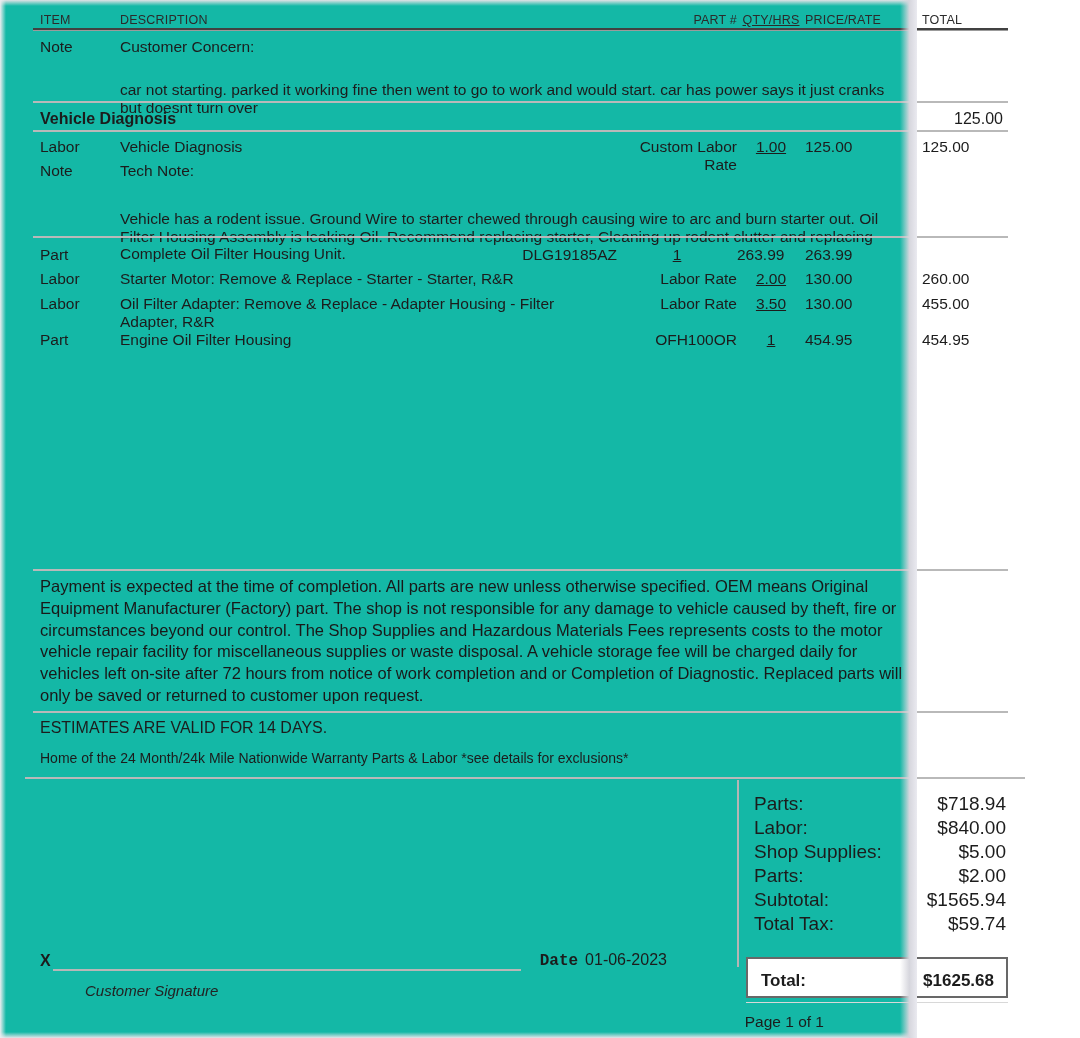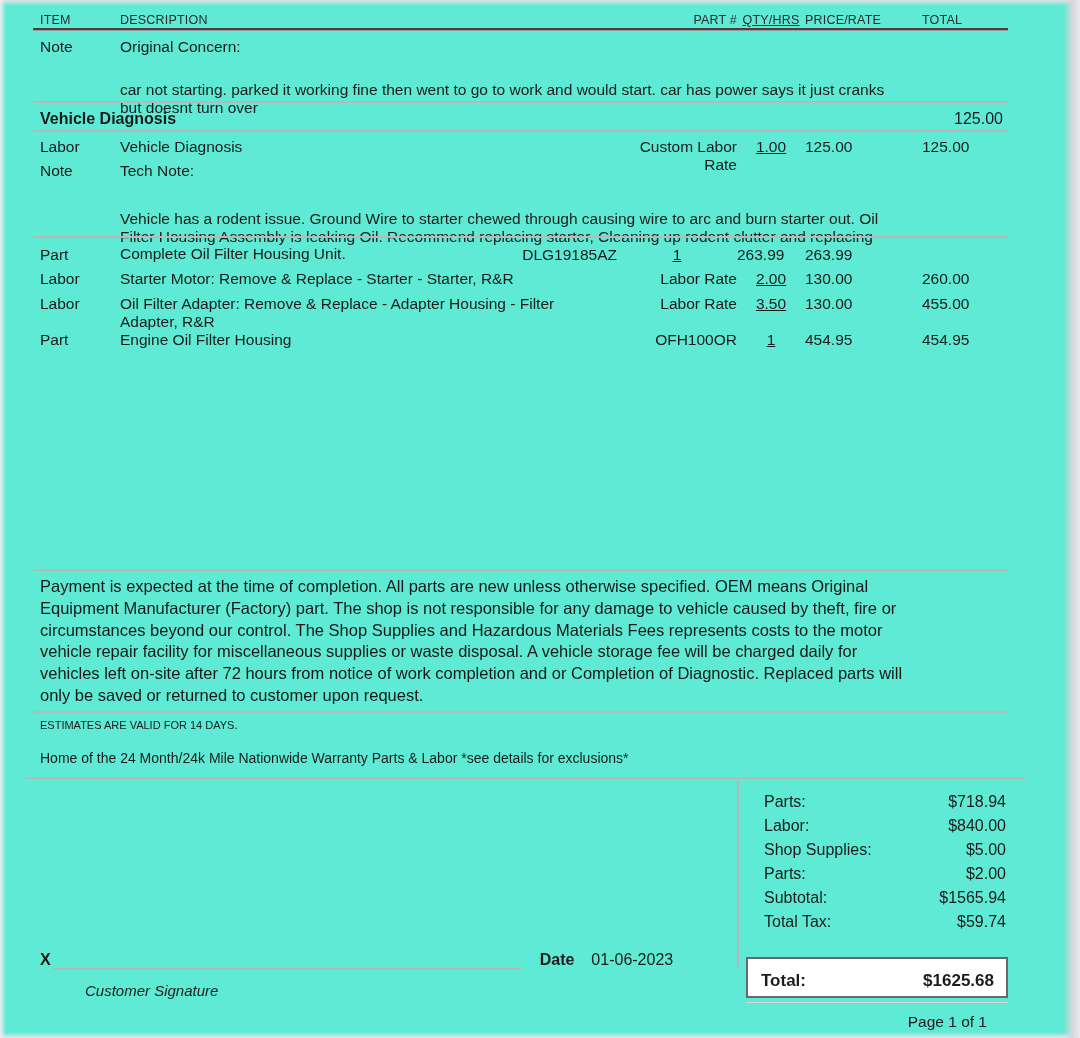--- a/index.html
+++ b/index.html
@@ -1,18 +1,18 @@
 <!DOCTYPE html>
 <html><head>
 <meta charset="utf-8">
 <style>
   * { margin:0; padding:0; box-sizing:border-box; }
   html,body { width:1080px; height:1038px; overflow:hidden; background:#ffffff; }
   body { font-family:"Liberation Sans", sans-serif; color:#1c1c1c; }
-  .page { position:relative; width:1080px; height:1038px; background:#5eead4; }
+  .page { position:relative; width:917px; height:1038px; background:#14b8a6; }
 
   
   .edge { position:absolute; pointer-events:none; }
   .edge-right  { top:0; right:0; width:17px; height:100%; background:linear-gradient(to right,rgba(255,255,255,0) 0%, #d6d6dd 55%, #eaeaf0 100%); }
   .edge-top    { top:0; left:0; width:100%; height:6px; background:linear-gradient(to bottom,#e2e2e6, rgba(255,255,255,0)); }
   .edge-bottom { bottom:0; left:0; width:100%; height:6px; background:linear-gradient(to top,#e6e6ea, rgba(255,255,255,0)); }
   .edge-left   { top:0; left:0; width:6px; height:100%; background:linear-gradient(to right,#ededf0, rgba(255,255,255,0)); }
 
   .rule { position:absolute; left:33px; width:975px; height:2px; background:#b9b9b9; }
   .double-rule { position:absolute; left:33px; top:28px; width:975px; height:3px;
@@ -28,38 +28,38 @@
   .c-total { }
   .pre { white-space:pre-line; }
   .para-cell { grid-column:2 / 7;margin-top:20px; }
 
   .section-row { position:absolute; left:40px; width:963px; display:flex;
                  justify-content:space-between; font-size:16px; line-height:19px; }
   .section-title { font-weight:bold; }
 
   .terms { position:absolute; left:40px; top:576px; width:965px;
            font-size:16.5px; line-height:21.8px; white-space:pre-line; color:#191919; }
-  .estimates { position:absolute; left:40px; top:719px; font-size:11px; }
+  .estimates { position:absolute; left:40px; top:719px; font-size:16px; }
   .warranty  { position:absolute; left:40px; top:750px; font-size:14px; }
 
   .summary-col { position:absolute; left:737px; top:780px; width:271px; height:187px;
                  border-left:2px solid #b5b5b5; padding:13px 2px 0 15px; }
-  .summary-row { display:flex; justify-content:space-between; height:24px; font-size:16px;margin-left:10px; }
+  .summary-row { display:flex; justify-content:space-between; height:24px; font-size:19px; }
 
   .total-box { position:absolute; left:746px; top:957px; width:262px; height:41px;
                border:2px solid #686868; background:#fff; display:flex;
                justify-content:space-between; align-items:center;
                padding:7px 12px 0 13px; font-size:17px; font-weight:bold; }
   .box-shadow-line { position:absolute; left:746px; top:1002px; width:262px; height:1px; background:#d8d8d8; }
 
   .sig-row { position:absolute; left:40px; top:950px; display:flex; align-items:flex-end; }
   .sig-x { font-weight:bold; font-size:16px; line-height:20px; }
   .sig-line { width:468px; height:18px; border-bottom:2px solid #b7b7b7; margin-left:2px; }
   .sig-date { margin-left:19px; font-size:16px; line-height:20px; white-space:nowrap; }
-  .sig-date b { margin-right:17px; }
+  .sig-date b { margin-right:7px;font-family:Liberation Mono, monospace; }
   .customer-sig { position:absolute; left:85px; top:982px; font-style:italic; font-size:15px; color:#222; }
 
   .page-num { position:absolute; right:93px; top:1013px; font-size:15.5px; }
 </style>
 </head>
 <body>
 
 <div class="page">
 
   <div class="grid thead">
@@ -67,21 +67,21 @@
     <div class="c-desc">DESCRIPTION</div>
     <div class="c-part">PART #</div>
     <div class="c-qty">QTY/HRS</div>
     <div class="c-rate">PRICE/RATE</div>
     <div class="c-total">TOTAL</div>
   </div>
   <div class="double-rule"></div>
 
   <div class="grid" style="top:38px;">
     <div class="c-item">Note</div>
-    <div class="c-desc">Original Concern:</div>
+    <div class="c-desc">Customer Concern:</div>
   </div>
   <div class="grid" style="top:61px;">
     <div class="c-item"></div>
     <div class="para-cell pre">car not starting. parked it working fine then went to go to work and would start. car has power says it just cranks
 but doesnt turn over</div>
   </div>
 
   <div class="rule" style="top:101px;"></div>
 
   <div class="section-row" style="top:109px;">

